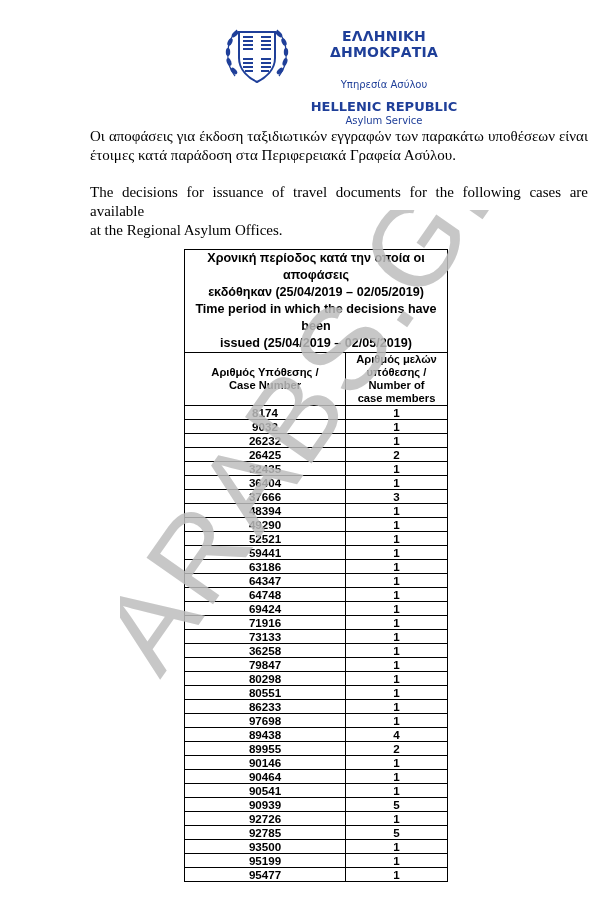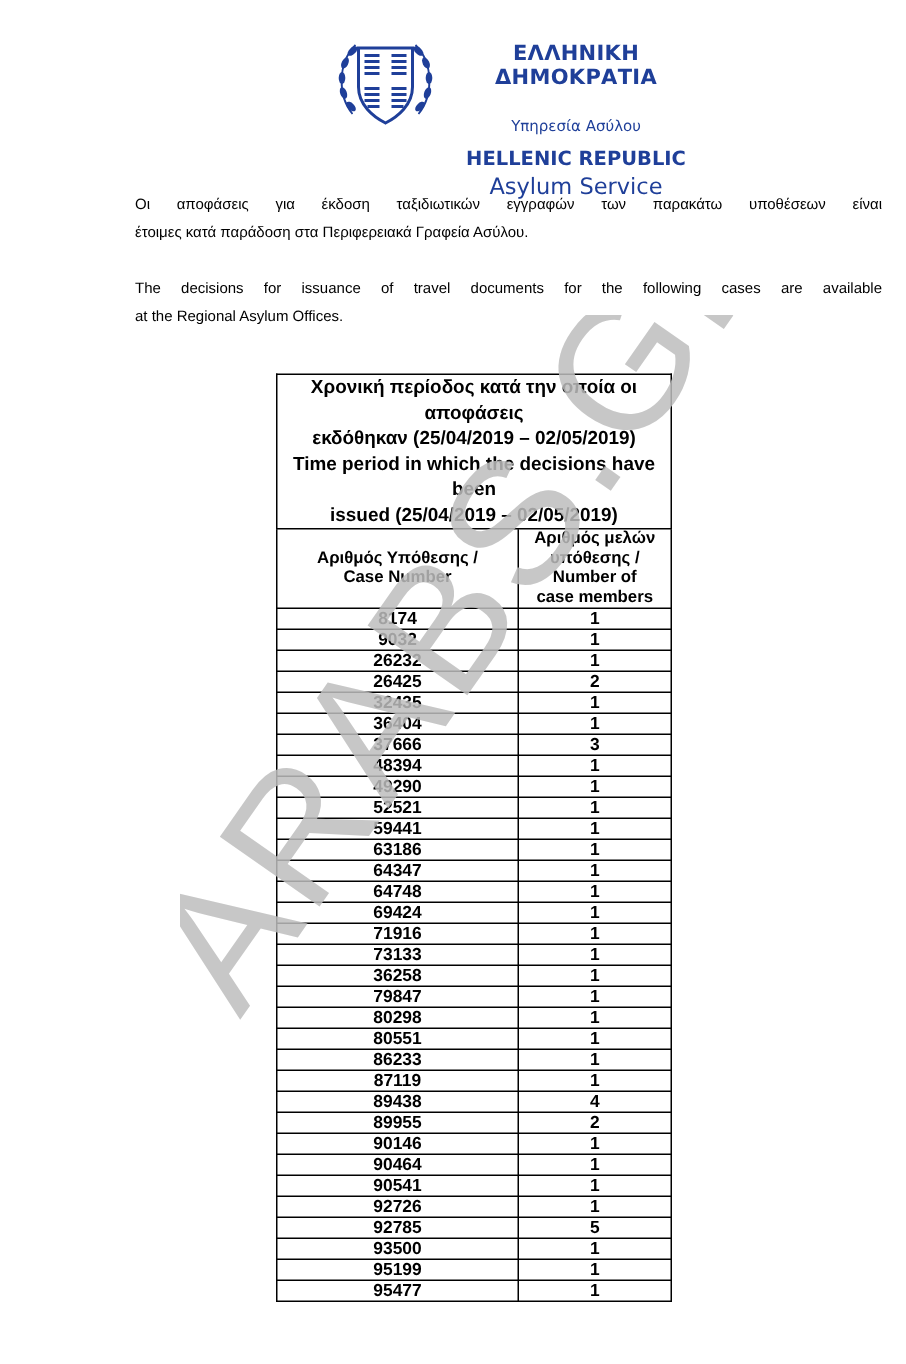--- a/index.html
+++ b/index.html
@@ -2,22 +2,22 @@
 <html><head>
 <meta charset="utf-8">
 <style>
   html, body { margin: 0; padding: 0; background: #ffffff; }
   body { width: 604px; height: 909px; position: relative; overflow: hidden; font-family: "Liberation Sans", sans-serif; color: #000; }
   .logo { position: absolute; left: 221px; top: 18px; width: 72px; height: 72px; }
   .org { position: absolute; left: 294px; top: 28px; width: 180px; text-align: center; color: #1f3f99; }
   .org .gr-title { font-family: "DejaVu Sans", sans-serif; font-weight: bold; font-size: 14px; letter-spacing: 0.2px; }
   .org .gr-sub { font-family: "DejaVu Sans", sans-serif; font-size: 10px; margin-top: 19px; }
   .org .en-title { font-family: "DejaVu Sans", sans-serif; font-weight: bold; font-size: 13px; margin-top: 9px; }
-  .org .en-sub { font-family: "DejaVu Sans", sans-serif; font-size: 15px; margin-top: 1px; }
-  .para { position: absolute; left: 90px; width: 498px; font-size: 10px; line-height: 19px; text-align: justify; }
+  .org .en-sub { font-family: "DejaVu Sans", sans-serif; font-size: 10px; margin-top: 1px; }
+  .para { position: absolute; left: 90px; width: 498px; font-size: 15px; line-height: 19px; text-align: justify; font-family: Liberation Serif, serif; }
   .p-gr { top: 127px; }
   .p-en { top: 183px; }
   .p-gr .line1, .p-en .line1 { display: block; text-align: justify; text-align-last: justify; }
   table.cases { position: absolute; left: 184px; top: 249px; width: 264px; border-collapse: collapse; }
   table.cases td, table.cases th { border: 1px solid #000; padding: 0; text-align: center; }
   th.period { font-size: 12.6px; font-weight: bold; line-height: 17px; padding: 1px 2px 0 2px; height: 67px; }
   th.colhdr { font-size: 11.2px; font-weight: bold; line-height: 13px; height: 44px; vertical-align: middle; }
   th.colhdr.c1 { width: 160px; }
   td { font-size: 11.6px; font-weight: bold; height: 13px; line-height: 13px; }
   .watermark { position: absolute; left: 120px; top: 210px; width: 520px; height: 500px; pointer-events: none; }
@@ -185,21 +185,21 @@
       </tr>
       <tr>
         <td>80551</td>
         <td>1</td>
       </tr>
       <tr>
         <td>86233</td>
         <td>1</td>
       </tr>
       <tr>
-        <td>87119</td>
+        <td>97698</td>
         <td>1</td>
       </tr>
       <tr>
         <td>89438</td>
         <td>4</td>
       </tr>
       <tr>
         <td>89955</td>
         <td>2</td>
       </tr>
@@ -207,20 +207,24 @@
         <td>90146</td>
         <td>1</td>
       </tr>
       <tr>
         <td>90464</td>
         <td>1</td>
       </tr>
       <tr>
         <td>90541</td>
         <td>1</td>
+      </tr>
+      <tr>
+        <td>90939</td>
+        <td>5</td>
       </tr>
       <tr>
         <td>92726</td>
         <td>1</td>
       </tr>
       <tr>
         <td>92785</td>
         <td>5</td>
       </tr>
       <tr>

